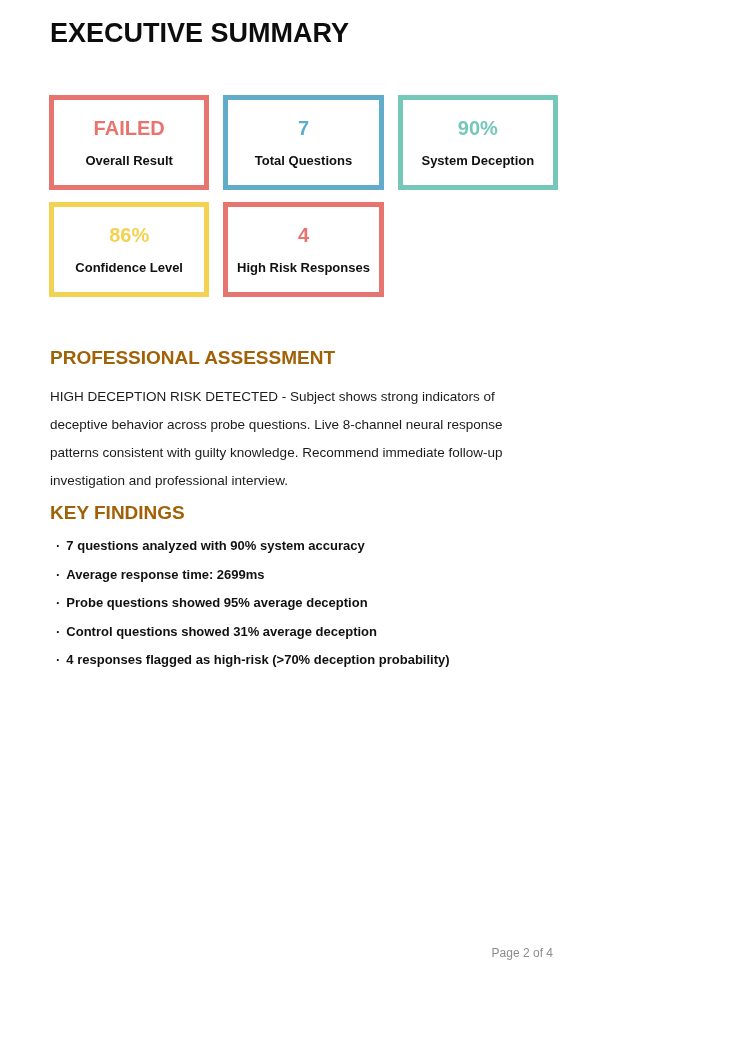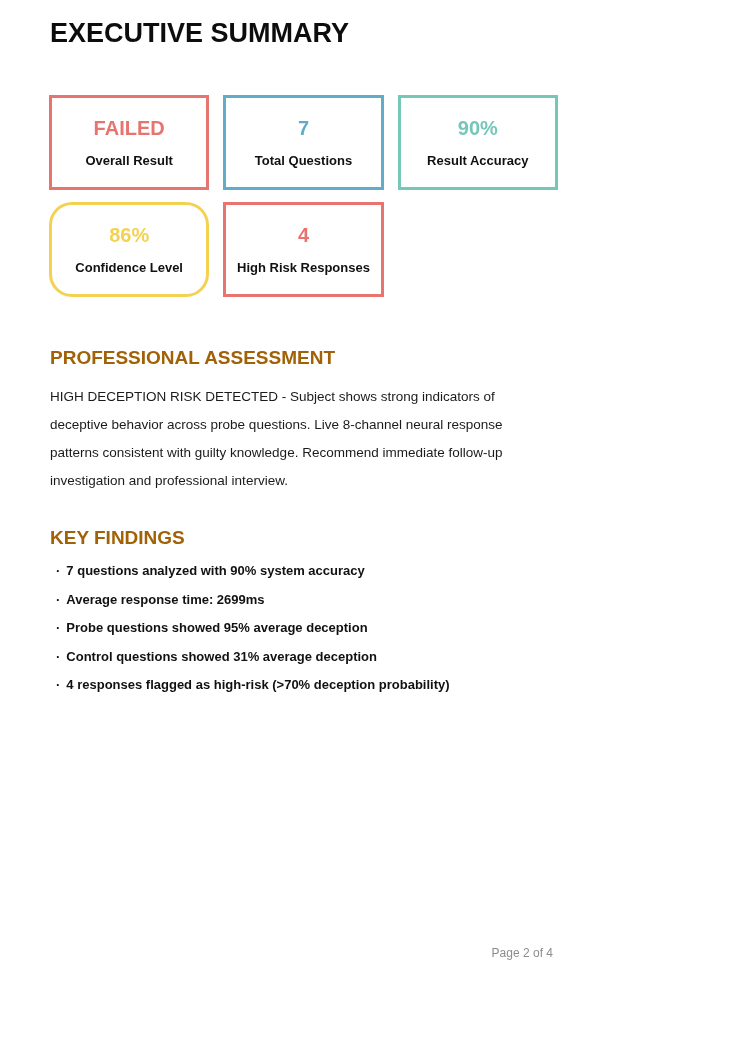--- a/index.html
+++ b/index.html
@@ -22,21 +22,21 @@
   }
   .cards {
     margin: 48px 41px 0 49px;
     display: grid;
     grid-template-columns: repeat(3, 1fr);
     column-gap: 14px;
     row-gap: 12px;
   }
   .card {
     height: 95px;
-    border: 3px solid #d946ef; 
+    border: 5px solid #d946ef; 
     background: #ffffff;
     display: flex;
     flex-direction: column;
     align-items: center;
     justify-content: center;
     gap: 16px;
     text-align: center;
   }
   .card-value {
     font-size: 20px;
@@ -50,21 +50,21 @@
     color: #111111;
   }
   .section-heading {
     margin: 51px 50px 0 50px;
     font-size: 19px;
     line-height: 19px;
     font-weight: 700;
     color: #a16207;
   }
   .section-heading.findings {
-    margin-top: 33px;
+    margin-top: 8px;
   }
   .assessment-body {
     margin: 16px 48px 0 50px;
     font-size: 13.5px;
     line-height: 28px;
     font-weight: 400;
     color: #1b1b1b;
   }
   .findings-list {
     margin: 17px 50px 0 56px;
@@ -105,23 +105,23 @@
     <div class="card" style="border-color: rgb(232, 116, 112);">
       <div class="card-value" style="color: rgb(232, 116, 112);">FAILED</div>
       <div class="card-label">Overall Result</div>
     </div>
     <div class="card" style="border-color: rgb(97, 172, 201);">
       <div class="card-value" style="color: rgb(97, 172, 201);">7</div>
       <div class="card-label">Total Questions</div>
     </div>
     <div class="card" style="border-color: rgb(117, 199, 185);">
       <div class="card-value" style="color: rgb(117, 199, 185);">90%</div>
-      <div class="card-label">Result Accuracy</div>
+      <div class="card-label">System Deception</div>
     </div>
-    <div class="card" style="border-color: rgb(244, 210, 81); border-radius: 23px;">
+    <div class="card" style="border-color: rgb(244, 210, 81);">
       <div class="card-value" style="color: rgb(244, 210, 81);">86%</div>
       <div class="card-label">Confidence Level</div>
     </div>
     <div class="card" style="border-color: rgb(232, 116, 112);">
       <div class="card-value" style="color: rgb(232, 116, 112);">4</div>
       <div class="card-label">High Risk Responses</div>
     </div>
   </div>
 
   <h2 class="section-heading">PROFESSIONAL ASSESSMENT</h2>

